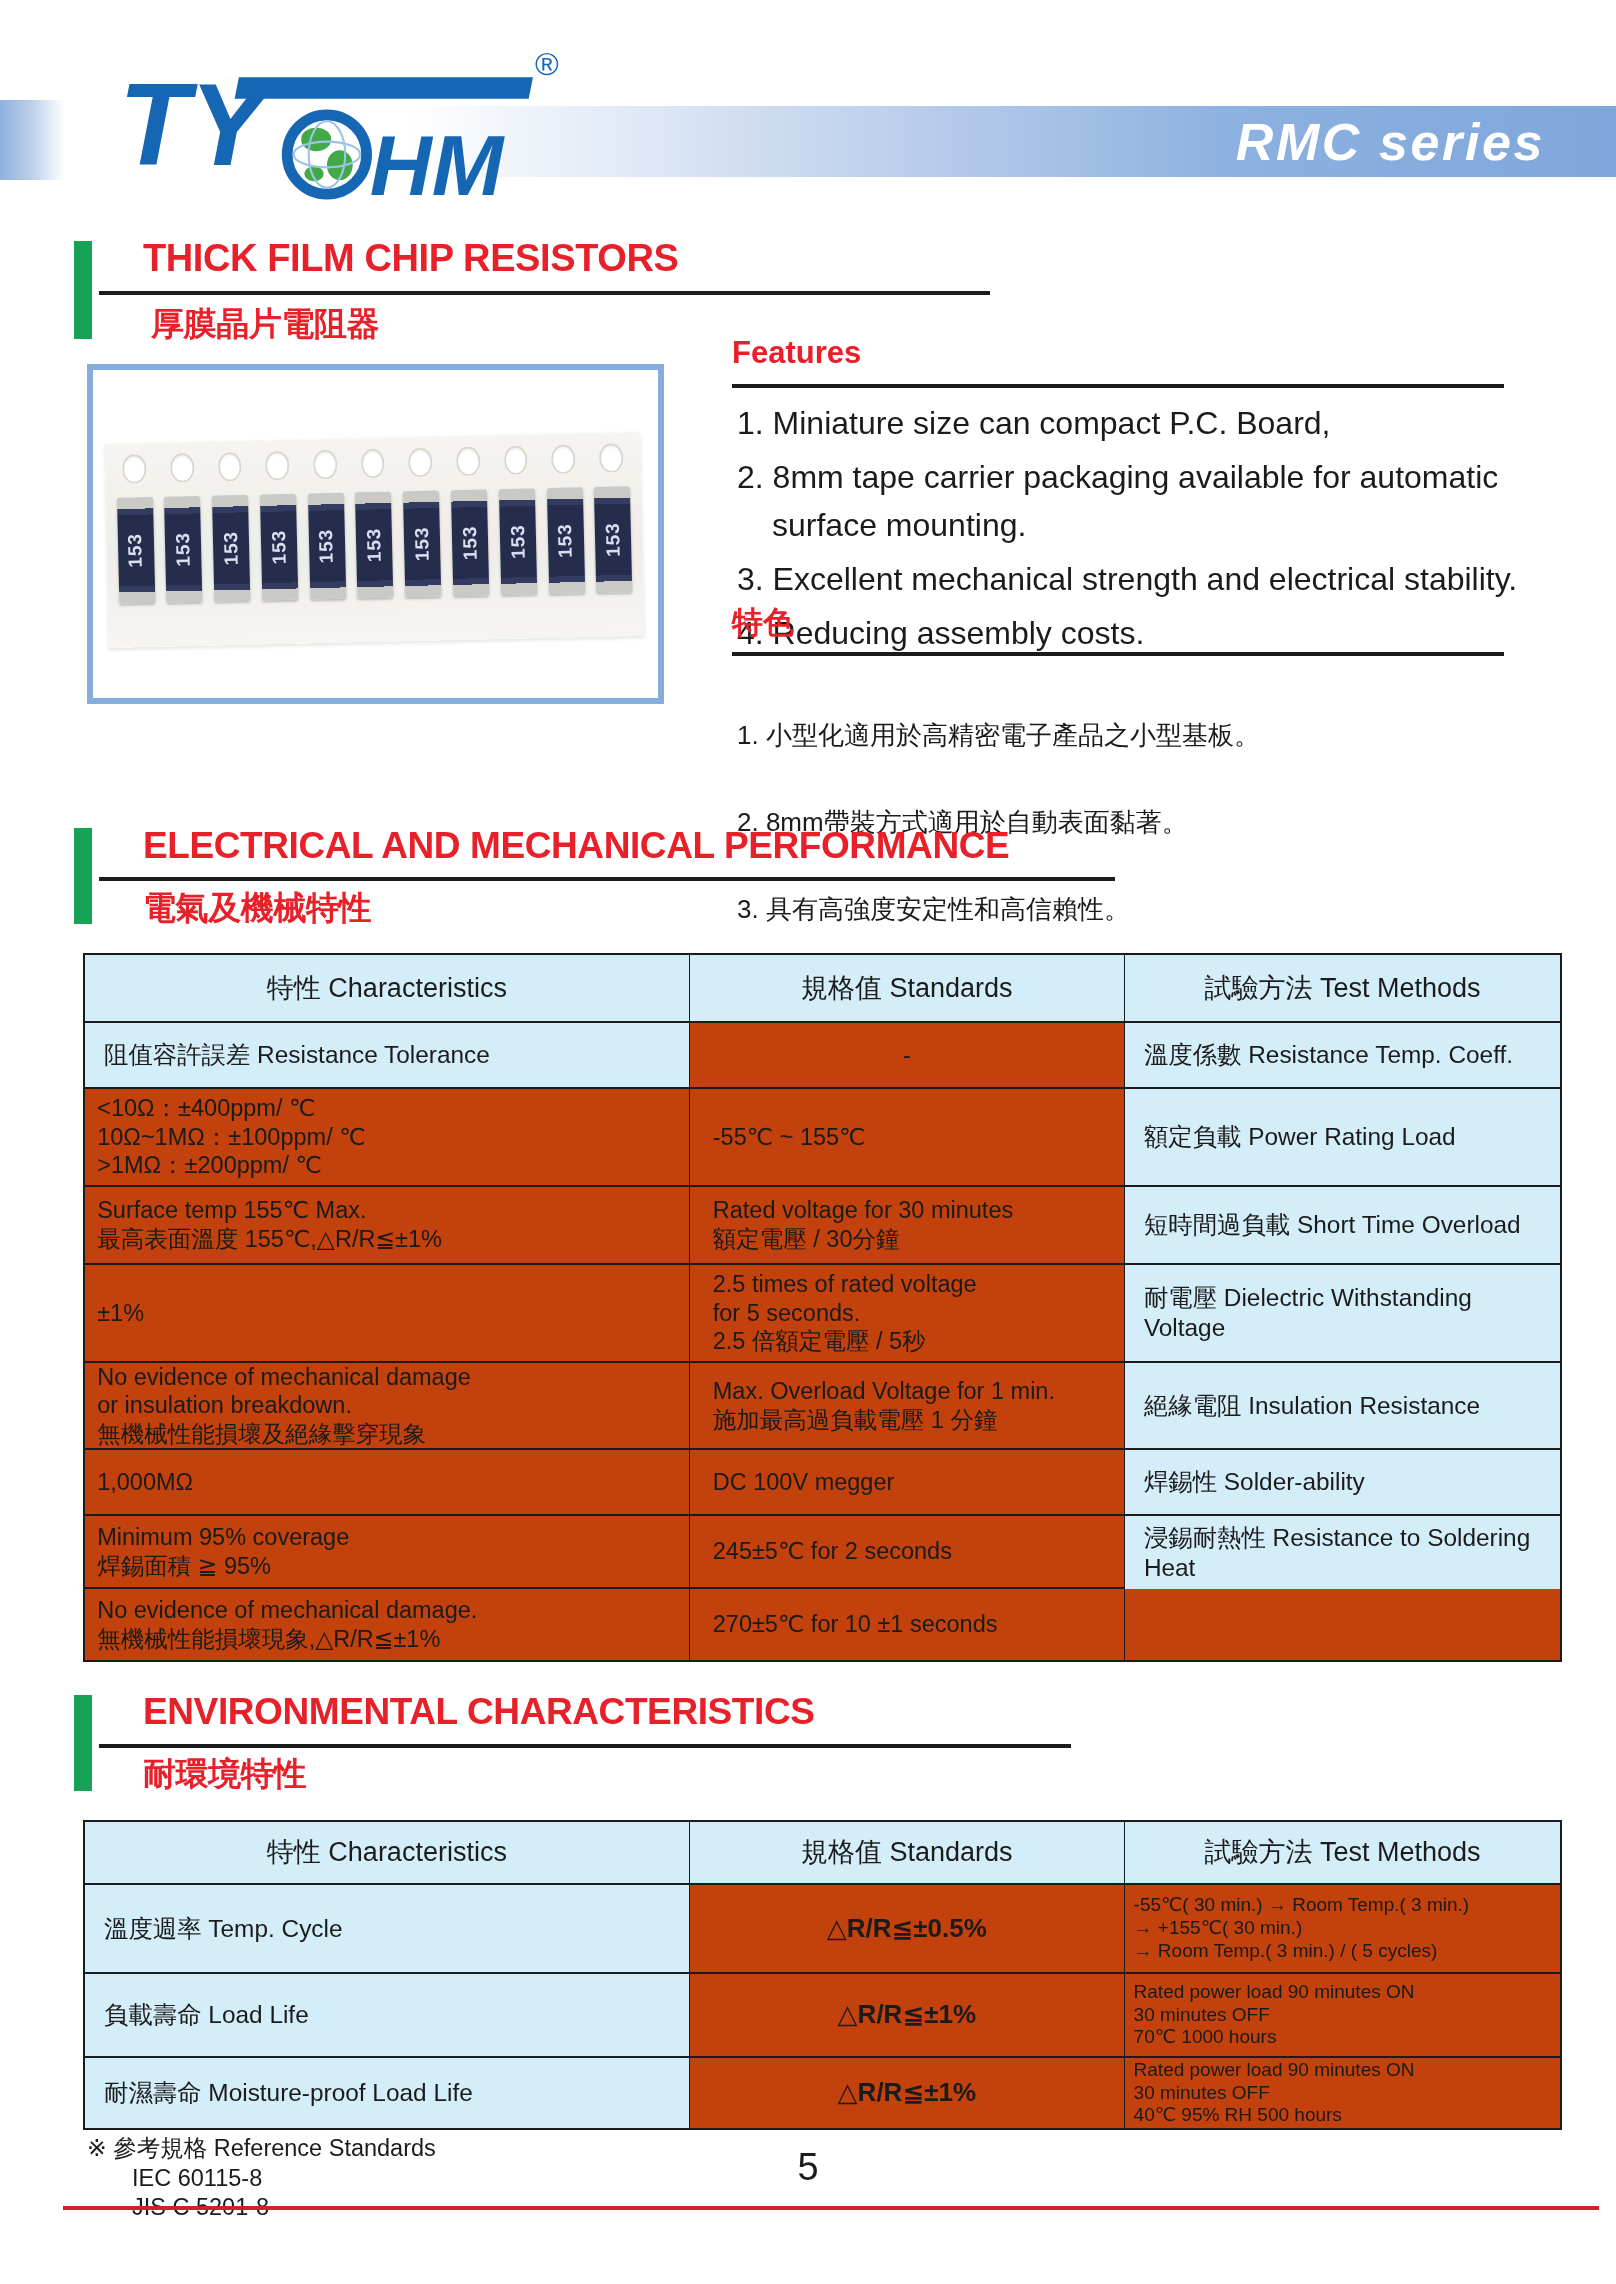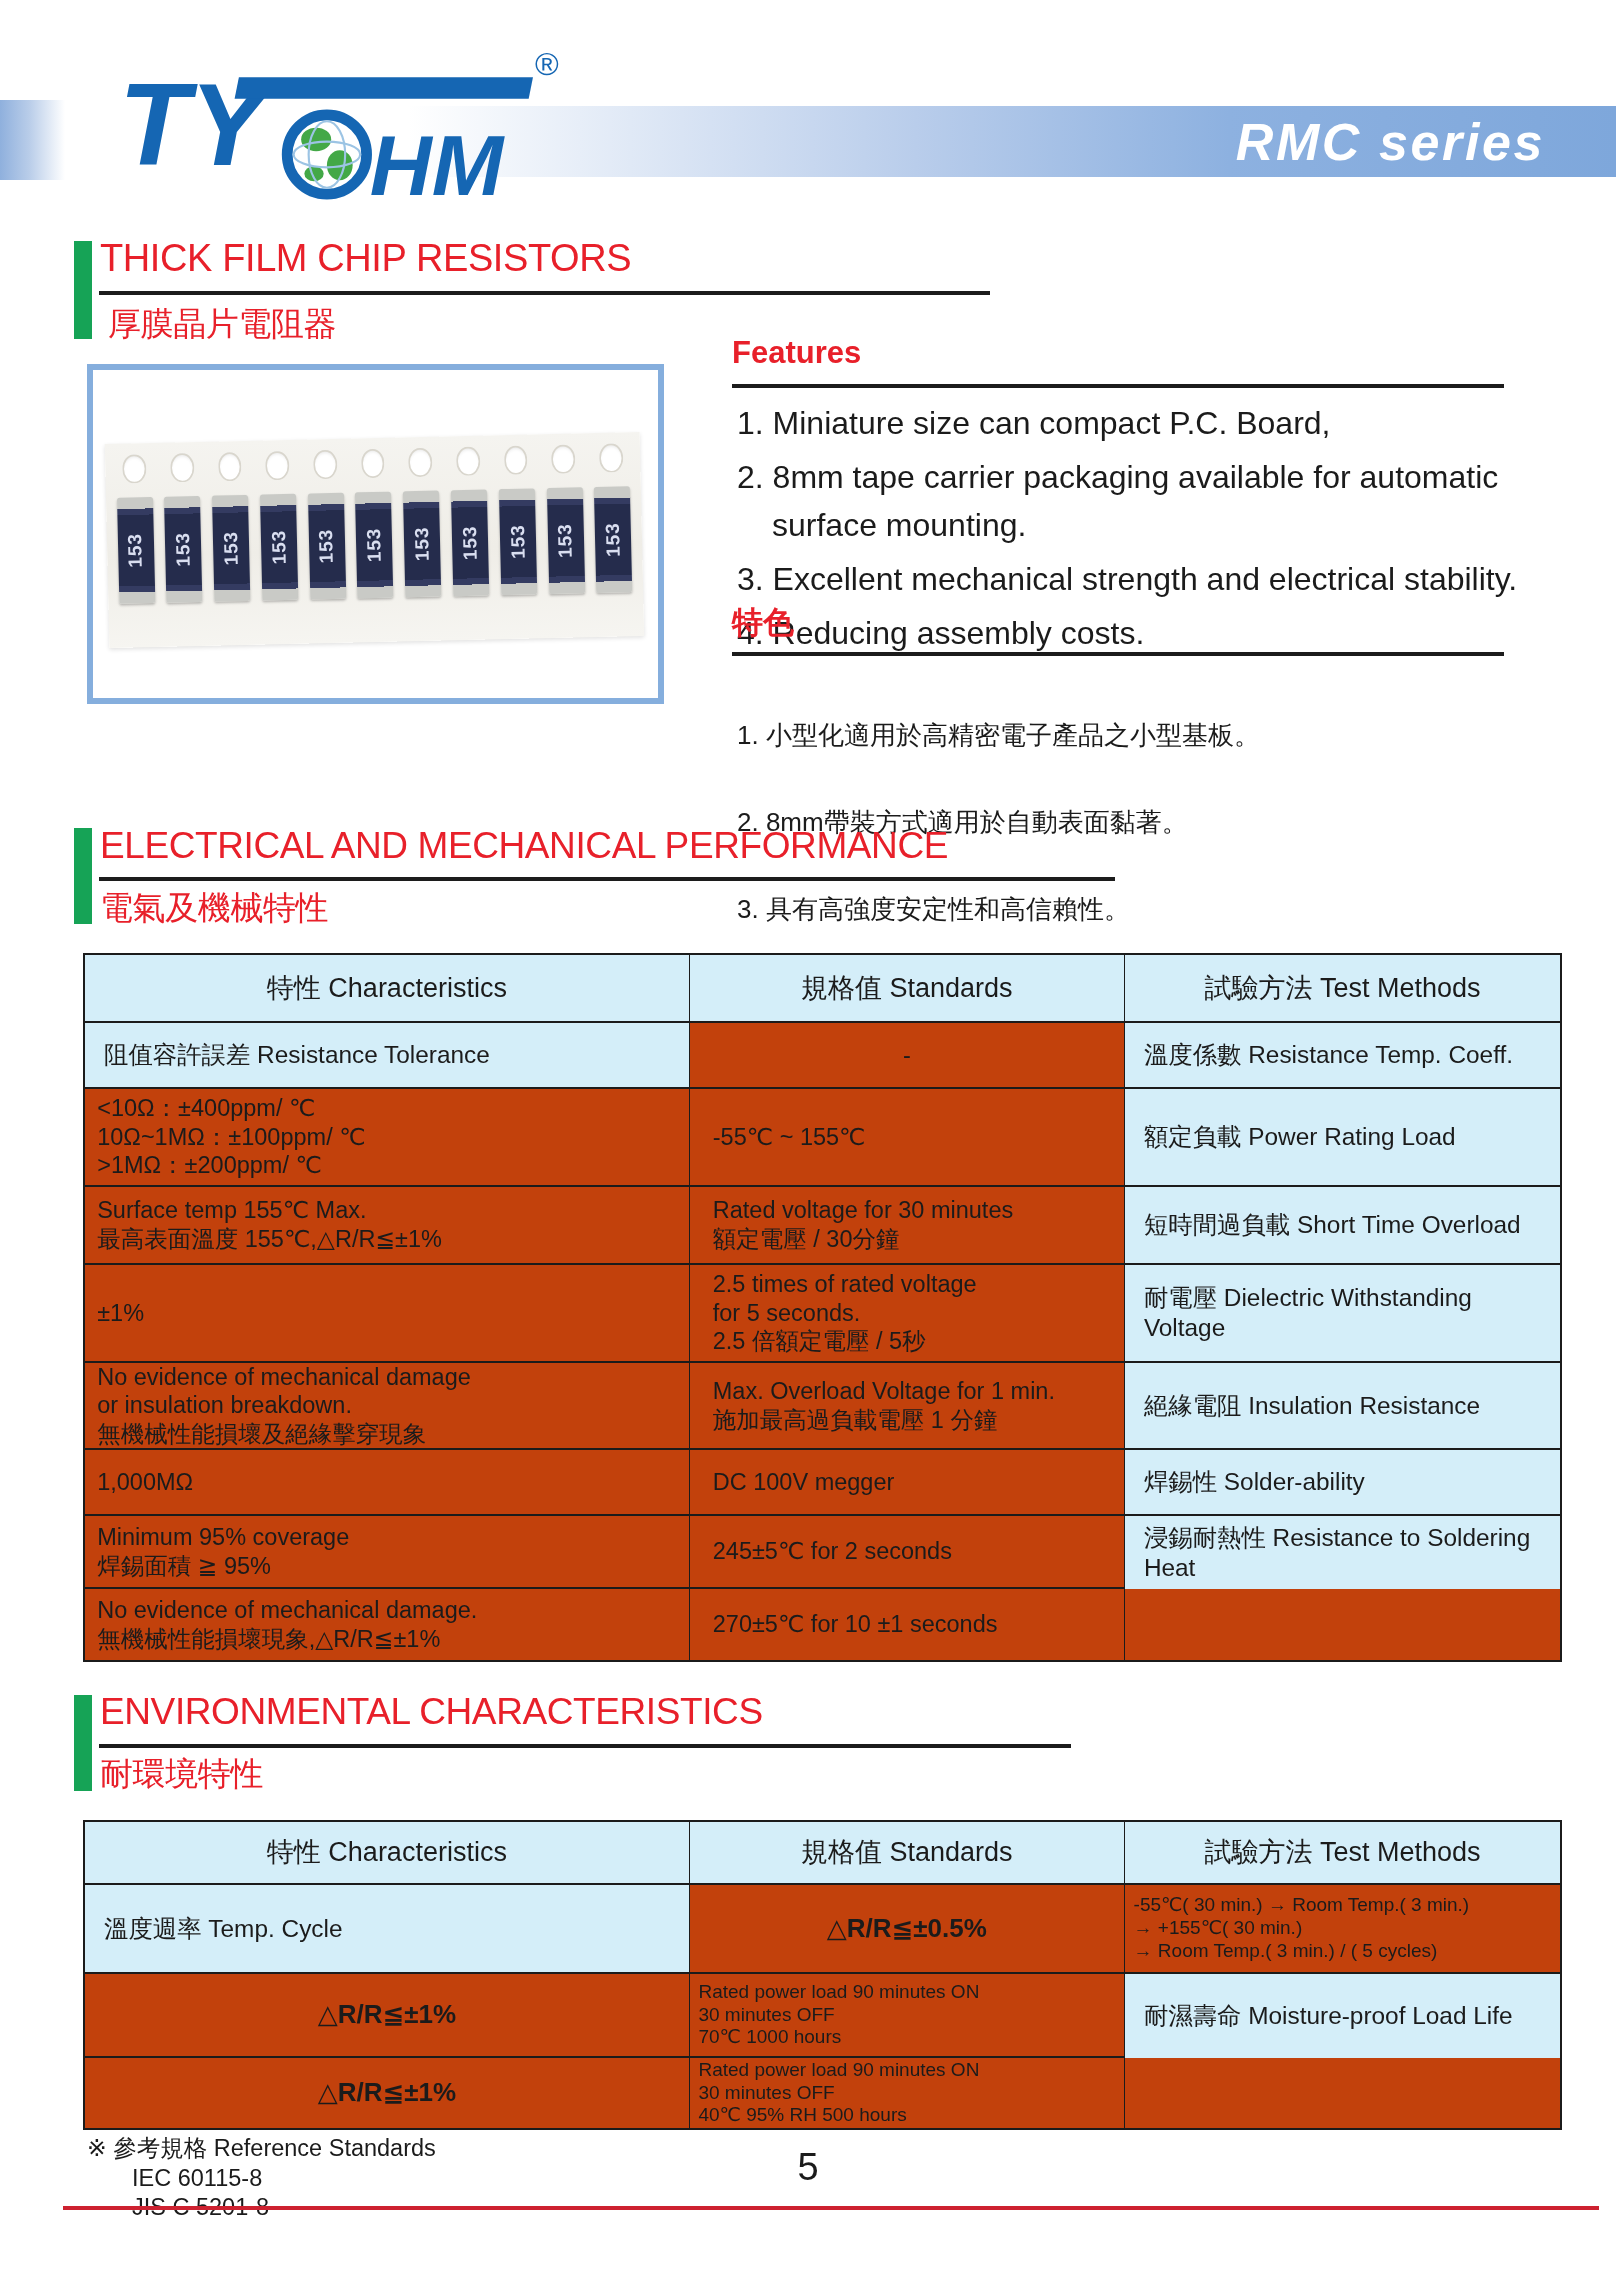--- a/index.html
+++ b/index.html
@@ -10,21 +10,21 @@
   .left-strip { position:absolute; left:0; top:100px; width:65px; height:80px;
     background:linear-gradient(90deg,#8fb0dd 0%,#b9cde9 45%,#ffffff 100%); }
   .rmc-band { position:absolute; left:408px; top:106px; right:0; height:71px;
     background:linear-gradient(90deg,#ffffff 0%,#eef3fa 10%,#b9cdeb 42%,#8db1e0 68%,#7ea7db 100%);
     display:flex; align-items:center; justify-content:flex-end; padding-right:71px; }
   .rmc-band .series-title { color:#ffffff; font-size:52px; font-weight:bold; font-style:italic; letter-spacing:2.6px; }
   .logo-wrap { position:absolute; left:112px; top:45px; width:462px; height:161px; }
 
   
   .green-bar { position:absolute; width:18.3px; background:#16a356; }
-  .sec-title { position:absolute; color:#e8202a; font-weight:normal; letter-spacing:-0.4px; white-space:nowrap; }
+  .sec-title { position:absolute; color:#e8202a; font-weight:bold; letter-spacing:-0.4px; white-space:nowrap;margin-left:43px; }
   .sec-title.en { font-size:38px; }
   .sec-title.zh { font-size:33px; }
   .black-rule { position:absolute; height:3.5px; background:#1c1c1c; }
   .sub-head { position:absolute; color:#e8202a; font-weight:bold; font-size:31px; white-space:nowrap; }
 
   
   .photo { position:absolute; left:87px; top:364px; width:577px; height:340px;
     border:6.1px solid #85aedd; background:#ffffff; overflow:hidden; }
   .tape { position:absolute; left:14px; top:68px; width:535px; height:204px;
     background:linear-gradient(180deg,#f5f4f0 0%,#efede7 55%,#f6f5f1 100%);
@@ -228,20 +228,21 @@
     <div class="cell head">特性  Characteristics</div>
     <div class="cell head">規格值  Standards</div>
     <div class="cell head">試驗方法  Test Methods</div>
 
     <div class="cell c1">溫度週率 Temp. Cycle</div>
     <div class="cell c2 bigval">△R/R≦±0.5%</div>
     <div class="cell c3 small">-55℃( 30 min.) → Room Temp.( 3 min.)
 → +155℃( 30 min.)
 → Room Temp.( 3 min.) / ( 5 cycles)</div>
 
+    <div class="cell c1">負載壽命 Load Life</div>
     <div class="cell c2 bigval">△R/R≦±1%</div>
     <div class="cell c3 small">Rated power load 90 minutes ON
 30 minutes OFF
 70℃ 1000 hours</div>
 
     <div class="cell c1 nb">耐濕壽命 Moisture-proof Load Life</div>
     <div class="cell c2 bigval nb">△R/R≦±1%</div>
     <div class="cell c3 small nb">Rated power load 90 minutes ON
 30 minutes OFF
 40℃ 95% RH 500 hours</div>

